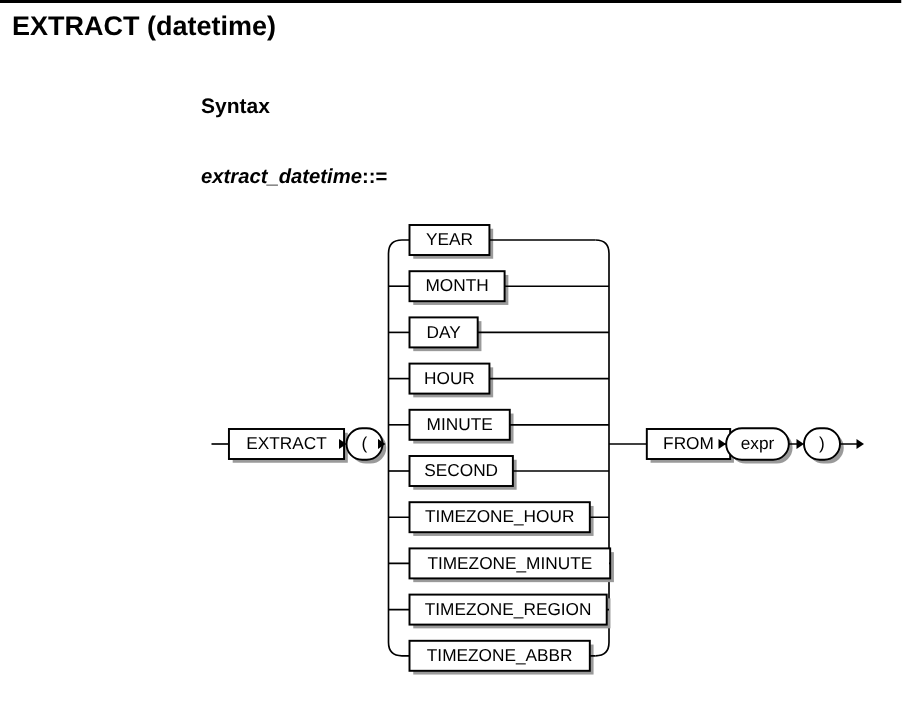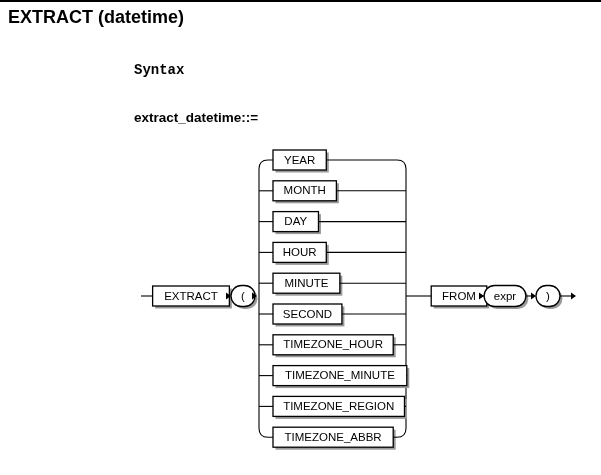--- a/index.html
+++ b/index.html
@@ -32,31 +32,31 @@
     letter-spacing: 0px;
     white-space: nowrap;
   }
   #syntax-heading {
     position: absolute;
     left: 134px;
     top: 62px;
     font-size: 14px;
     font-weight: bold;
     white-space: nowrap;
-    font-family: Liberation Mono, monospace;
   }
   #production-label {
     position: absolute;
     left: 134px;
     top: 110px;
     font-size: 13.5px;
     font-weight: bold;
     white-space: nowrap;
   }
   #production-label .prod-name {
+    font-style: italic;
   }
   #production-label .prod-assign {
     font-style: normal;
   }
   #diagram {
     position: absolute;
     left: 0;
     top: 0;
     width: 601px;
     height: 475px;

